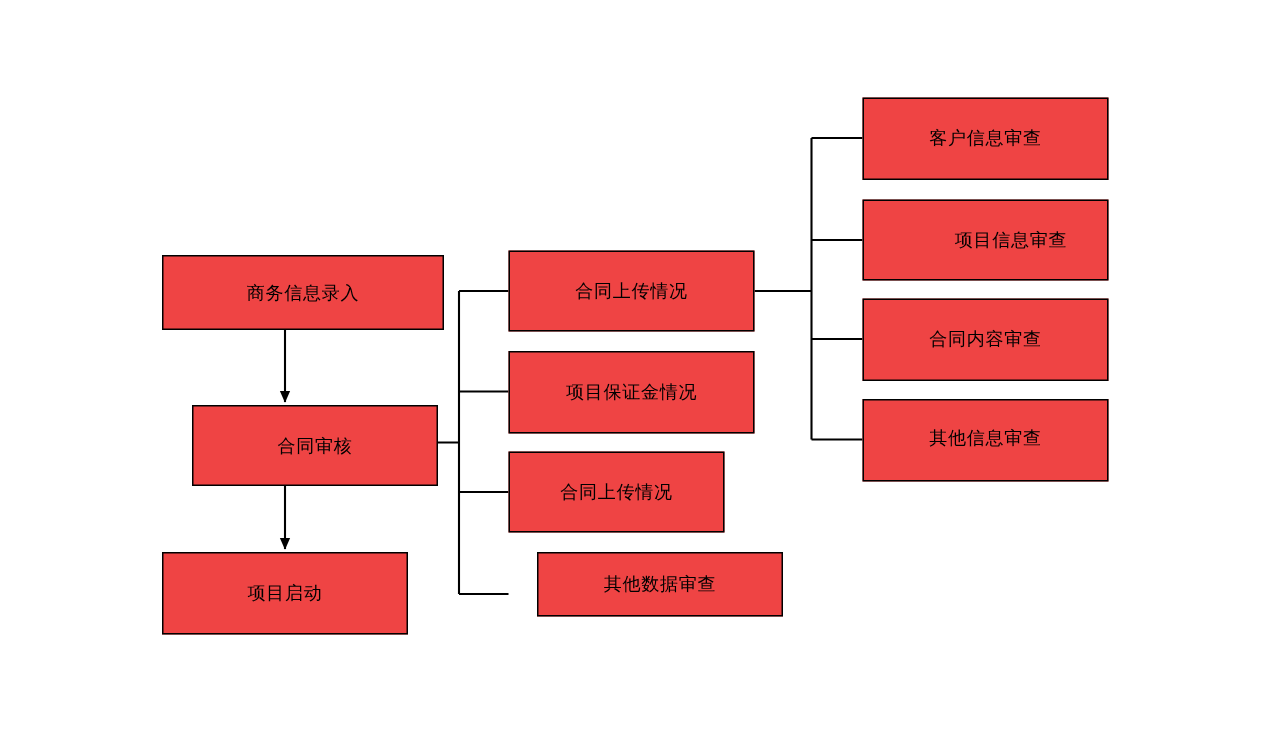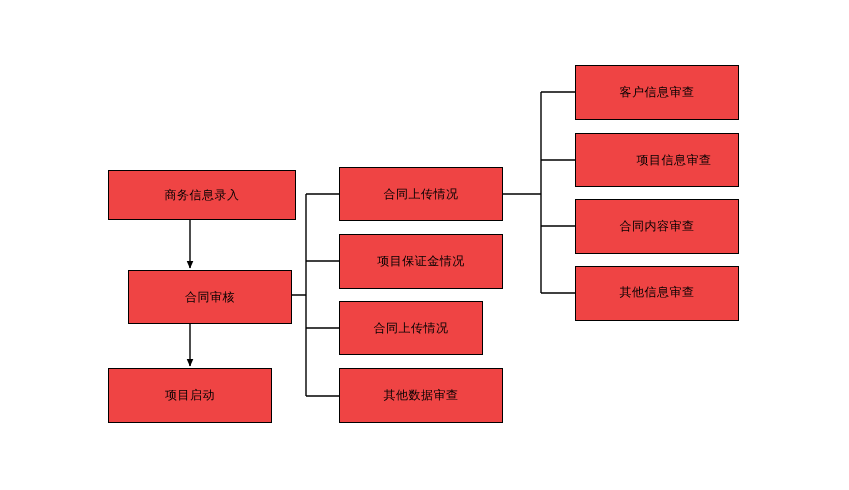--- a/index.html
+++ b/index.html
@@ -88,21 +88,21 @@
 
   <div class="node" style="left:339px; top:167px; width:164px; height:54px;">
     <span class="node-label">合同上传情况</span>
   </div>
   <div class="node" style="left:339px; top:234px; width:164px; height:55px;">
     <span class="node-label">项目保证金情况</span>
   </div>
   <div class="node" style="left:339px; top:301px; width:144px; height:54px;">
     <span class="node-label">合同上传情况</span>
   </div>
-  <div class="node" style="left:339px; top:368px; width:164px; height:55px;">
+  <div class="node" style="left:358px; top:368px; width:164px; height:43px;">
     <span class="node-label">其他数据审查</span>
   </div>
 
   <div class="node" style="left:575px; top:65px; width:164px; height:55px;">
     <span class="node-label">客户信息审查</span>
   </div>
   <div class="node" style="left:575px; top:133px; width:164px; height:54px;padding-left:34px;">
     <span class="node-label">项目信息审查</span>
   </div>
   <div class="node" style="left:575px; top:199px; width:164px; height:55px;text-align:right;">

